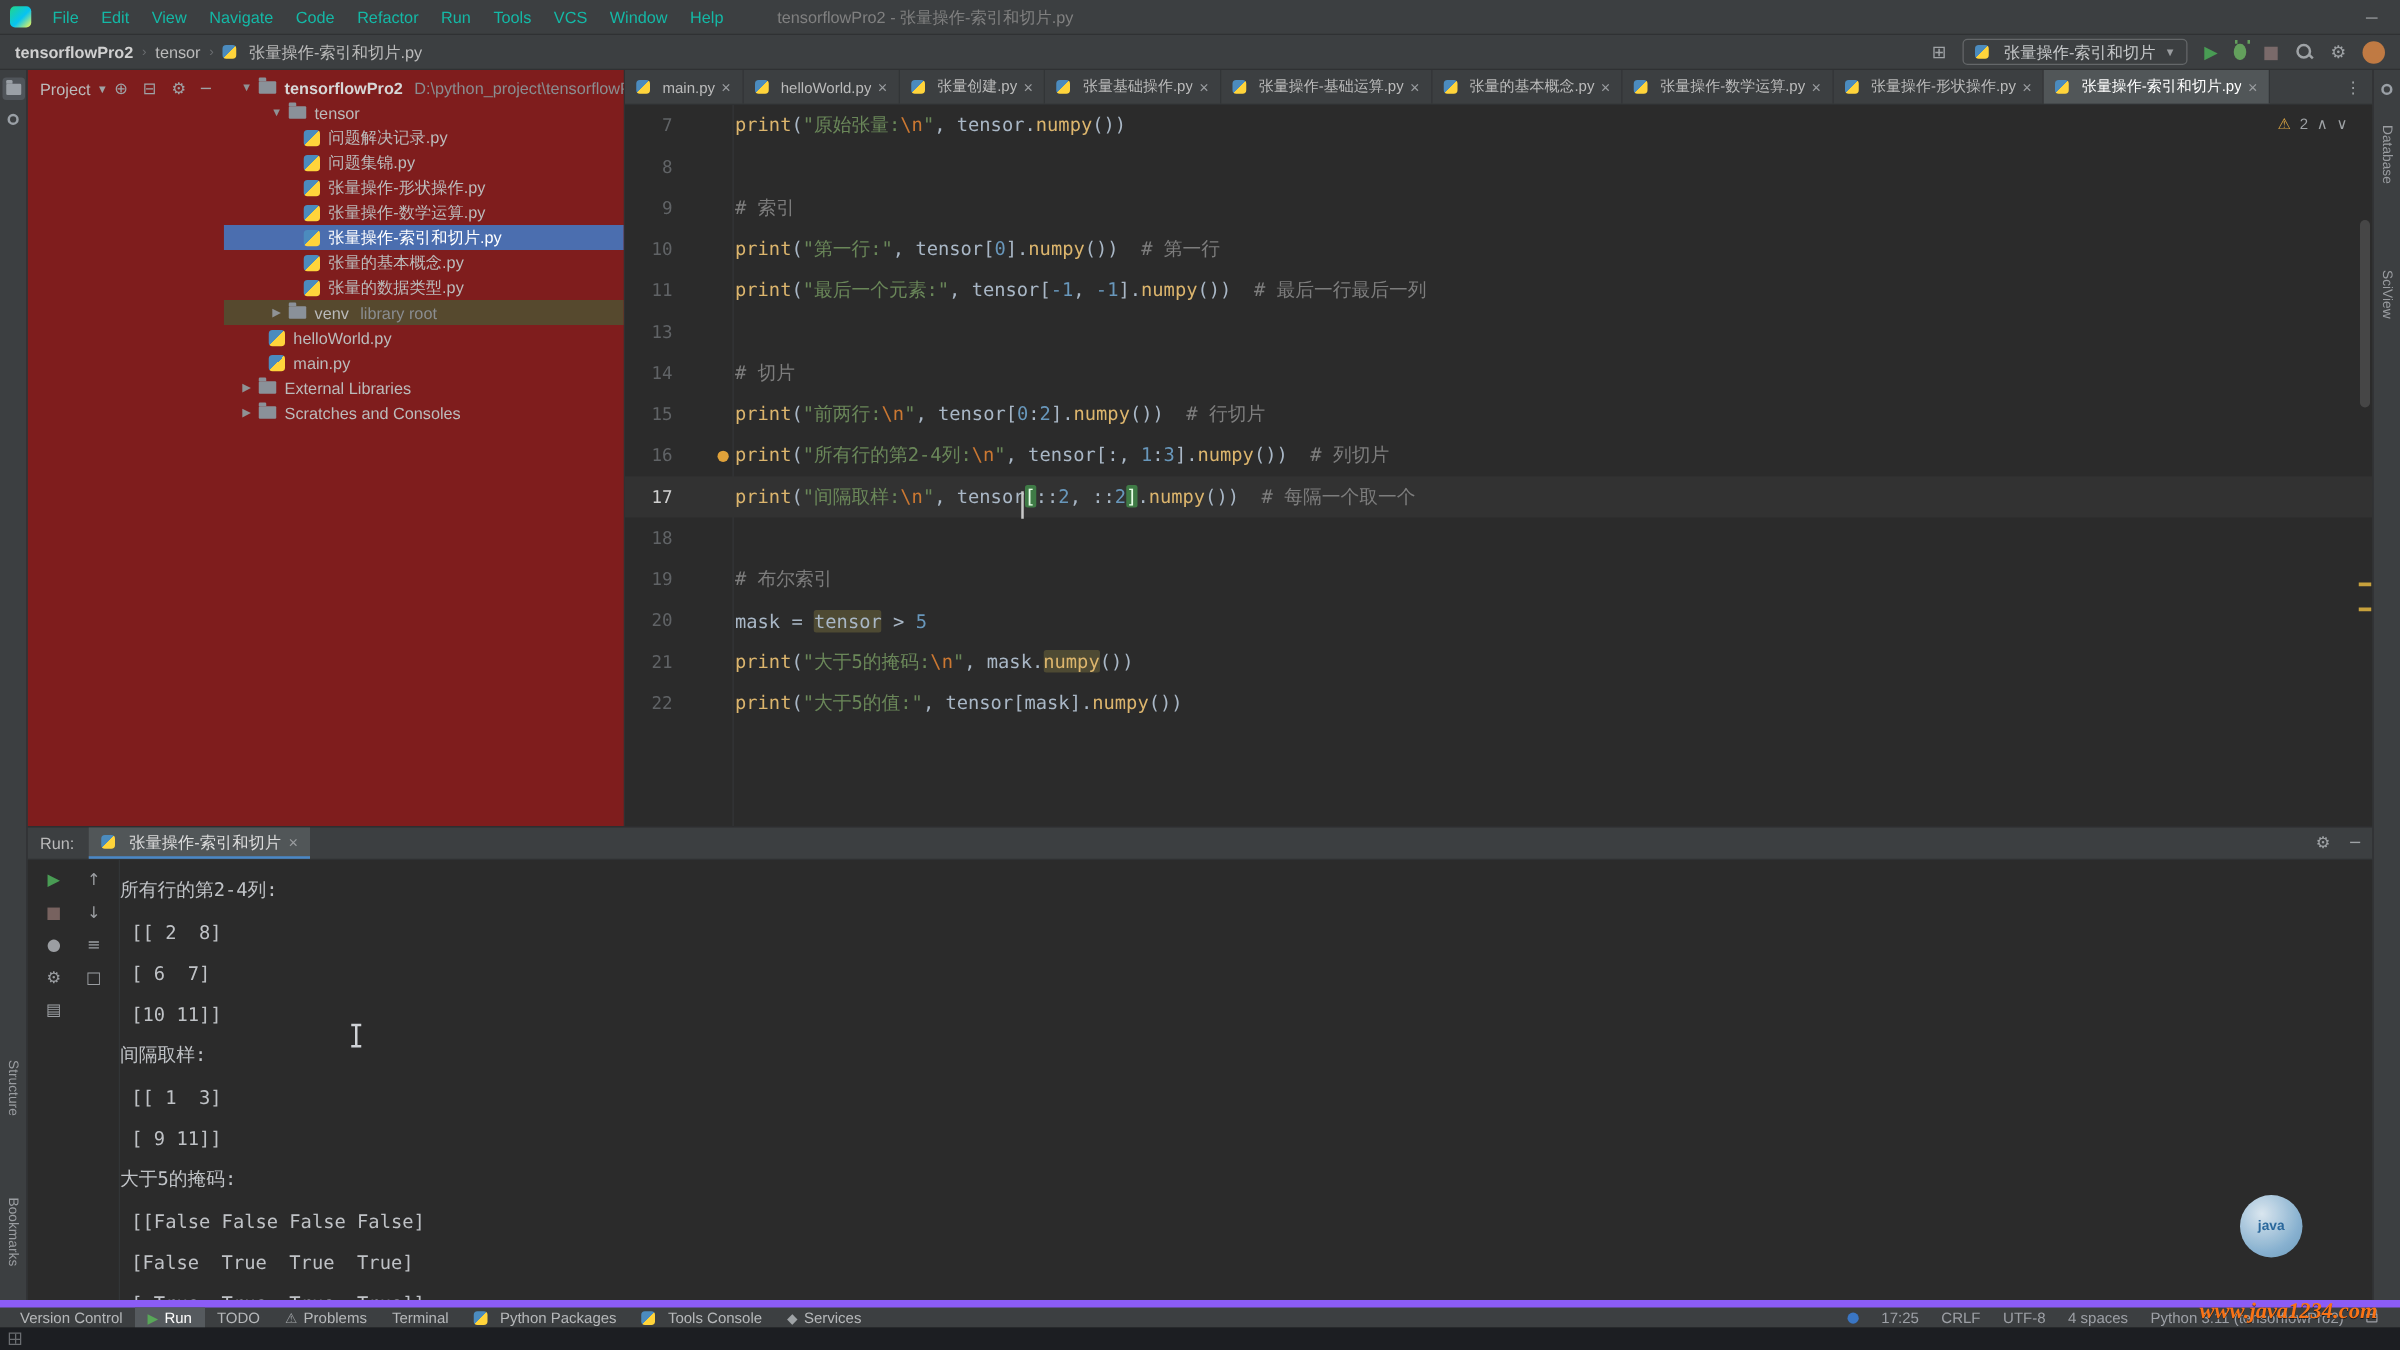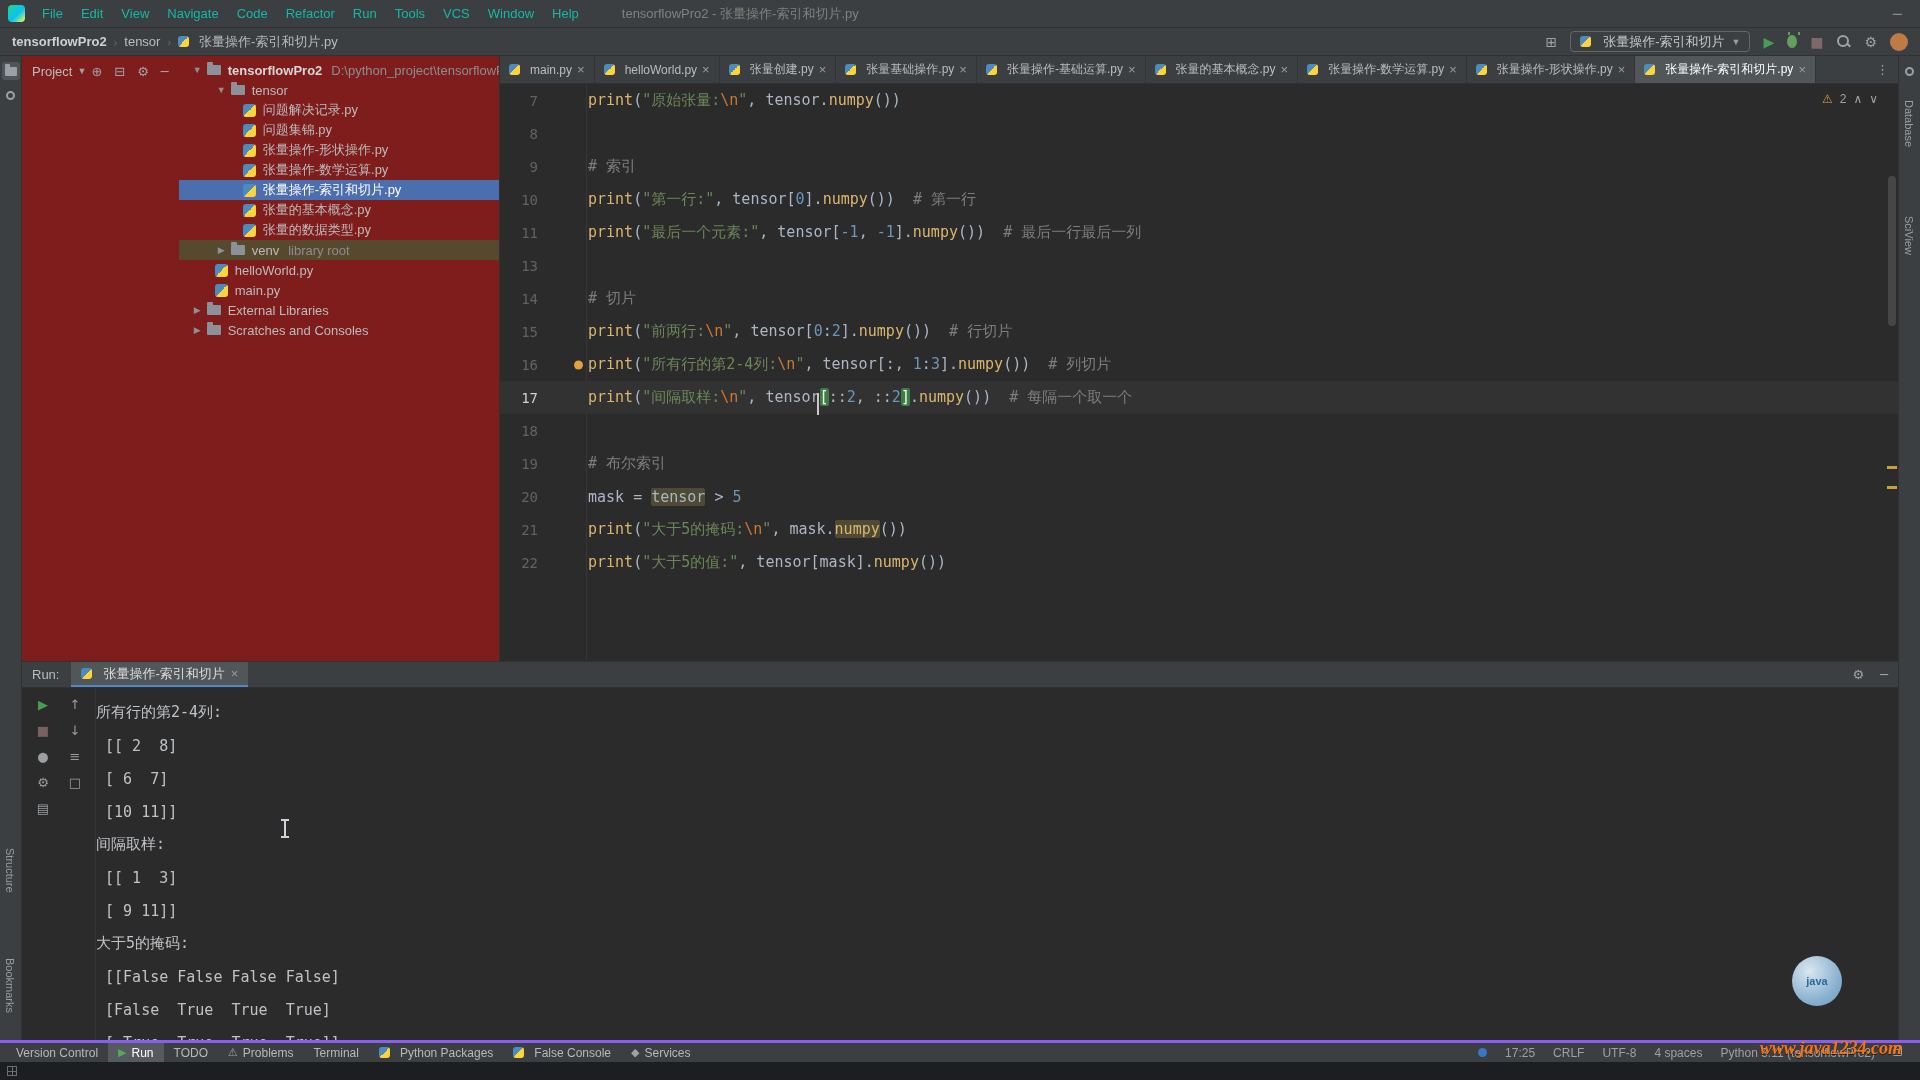--- a/index.html
+++ b/index.html
@@ -117,21 +117,21 @@
   .ricol{display:flex;flex-direction:column;gap:13px;align-items:center;width:26px}
   .rico{font-family:"DejaVu Sans",sans-serif;color:#9b9ea2;font-size:13px;line-height:1}
   .rico.play{color:#499c54}
   .rico.stop{color:#77625f}
   #run-output{flex:1;padding-top:8px;overflow:hidden}
   .orow{height:33px;display:flex;align-items:center;white-space:pre;
         font-family:"DejaVu Sans Mono",monospace;font-size:15px;color:#bfc2c6}
 
   
   #status{position:absolute;left:0;right:0;bottom:18px;height:22px;background:#3c3f41;
-          border-top:3px solid #8b5cf6;display:flex;align-items:center;font-size:12px;color:#b6b8ba;padding:0 6px;z-index:5}
+          border-top:6px solid #8b5cf6;display:flex;align-items:center;font-size:12px;color:#b6b8ba;padding:0 6px;z-index:5}
   .sitem{padding:0 10px;height:100%;display:flex;align-items:center;gap:5px}
   .sitem.active{background:#555a5e;color:#ffffff}
   .sico{font-family:"DejaVu Sans",sans-serif;font-size:11px;color:#9fa3a6}
   .sico.play{color:#58a758}
   #status-right{margin-left:auto;display:flex;align-items:center;gap:18px;color:#9da0a6;padding-right:12px}
   .bluedot{width:9px;height:9px;border-radius:50%;background:#3a76c4}
   .lock{width:9px;height:7px;border:1px solid #9da0a6;border-radius:1px;position:relative}
   .lock::before{content:"";position:absolute;top:-5px;left:1px;width:5px;height:4px;
                 border:1px solid #9da0a6;border-bottom:none;border-radius:3px 3px 0 0}
   #strip-bottom{position:absolute;left:0;right:0;bottom:0;height:18px;background:#1c1e22;
@@ -491,21 +491,21 @@
       </span>
     <span class="sitem">
         <span>Terminal</span>
       </span>
     <span class="sitem">
         <span class="pyico small"></span>
         <span>Python Packages</span>
       </span>
     <span class="sitem">
         <span class="pyico small"></span>
-        <span>False Console</span>
+        <span>Tools Console</span>
       </span>
     <span class="sitem">
         <span class="sico">◆</span>
         <span>Services</span>
       </span>
     <span id="status-right">
       <span class="bluedot"></span>
       <span>17:25</span>
       <span>CRLF</span>
       <span>UTF-8</span>

